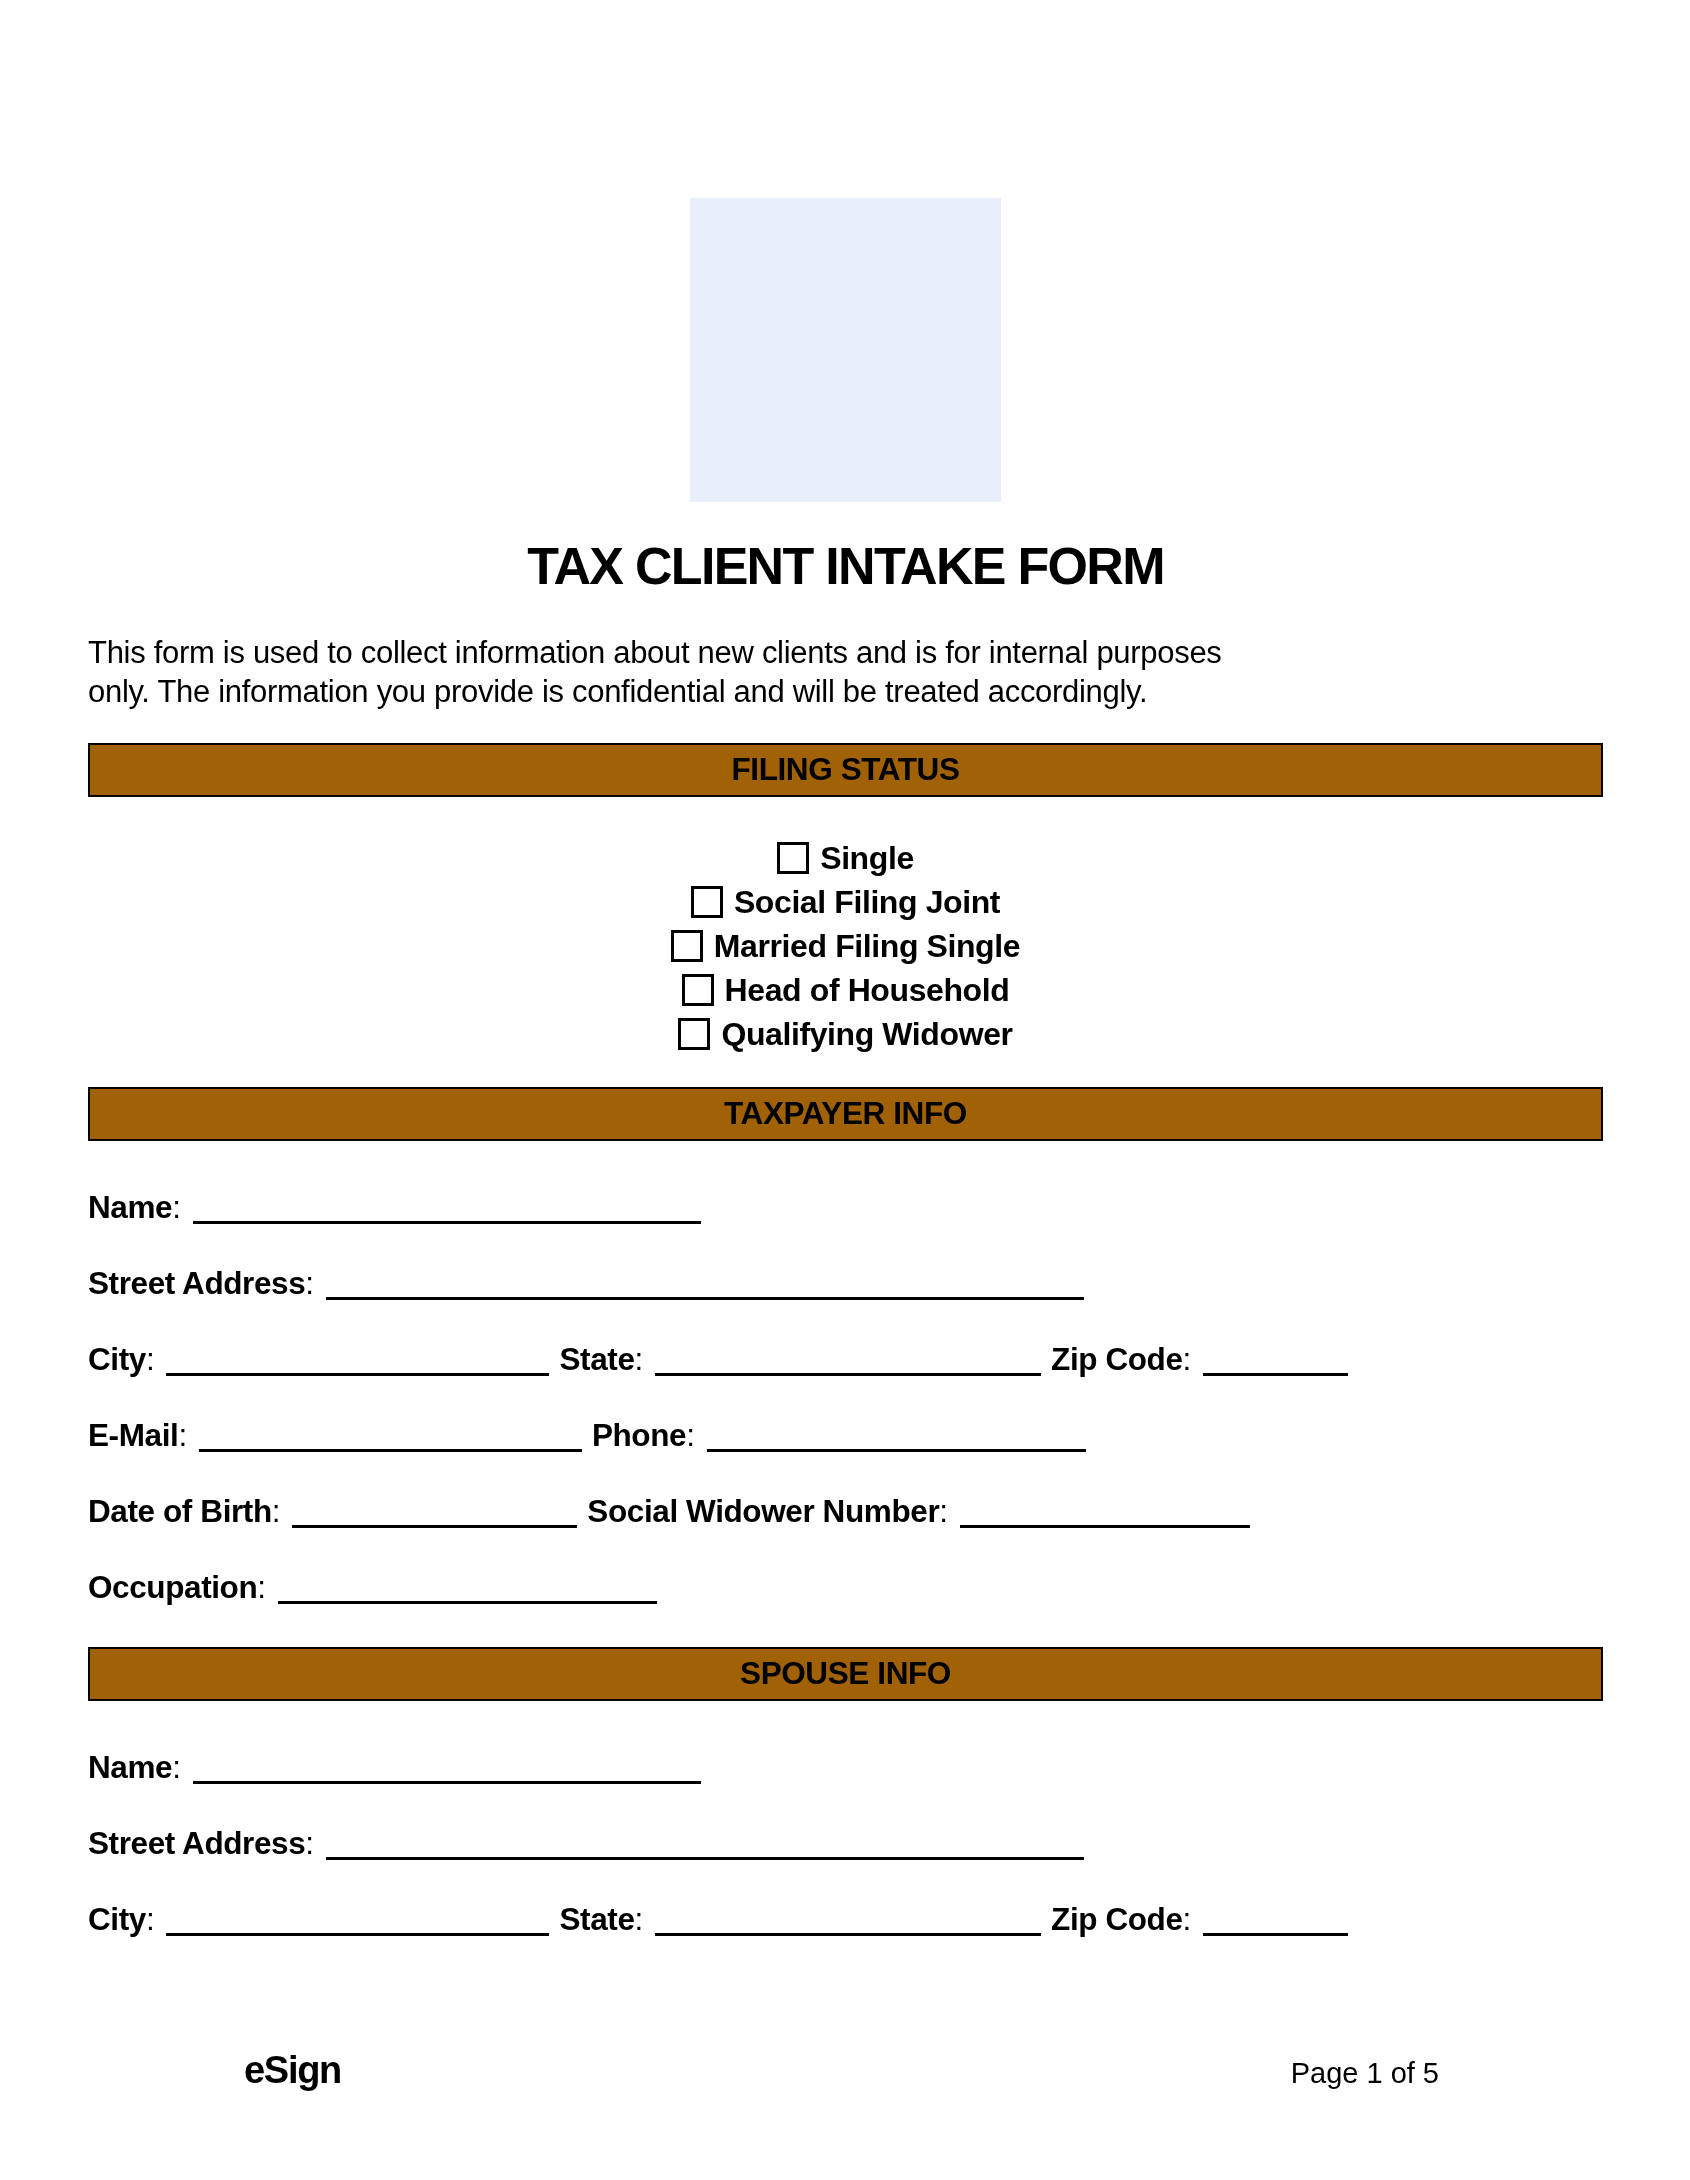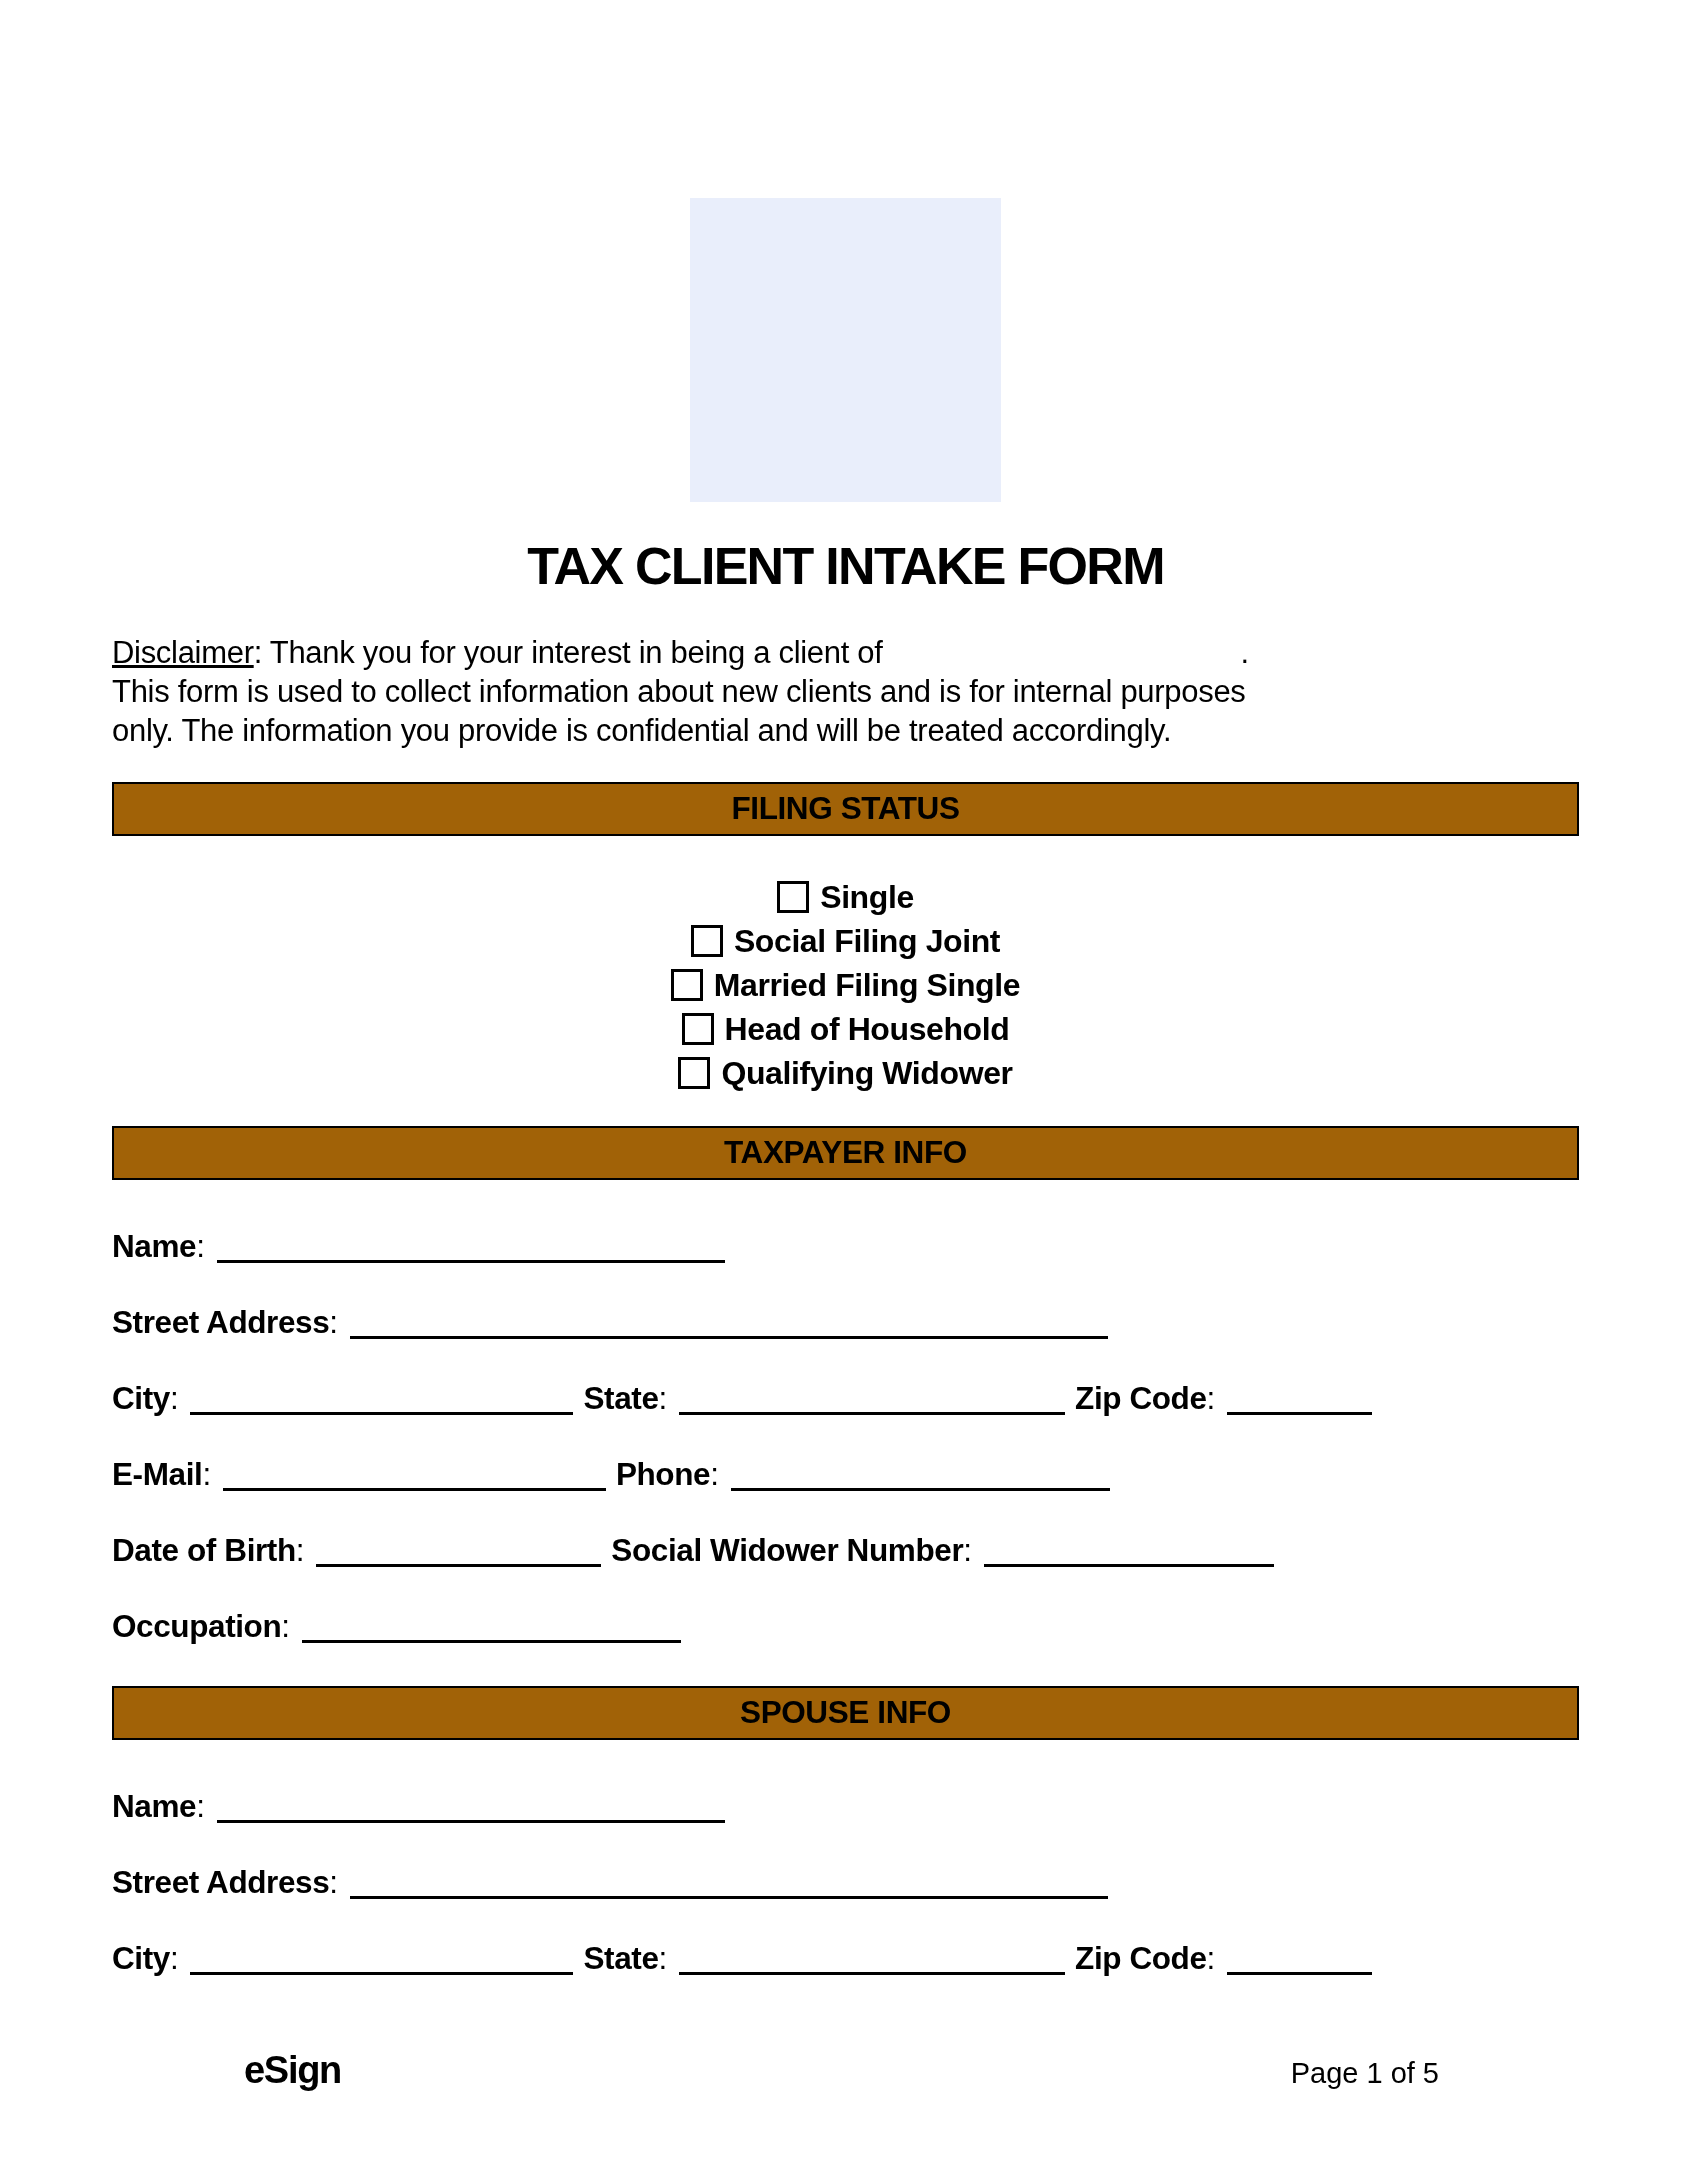--- a/index.html
+++ b/index.html
@@ -5,21 +5,21 @@
   * { margin: 0; padding: 0; box-sizing: border-box; }
   html, body { background: #ffffff; }
   body { font-family: "Liberation Sans", sans-serif; color: #000; }
 
   .page {
     position: relative;
     width: 1691px;
     height: 2181px;
     background: #ffffff;
     overflow: hidden;
-    padding: 0 112px;
+    padding: 0 88px;
   }
 
   
   .logo-placeholder {
     width: 311px;
     height: 304px;
     margin: 198px auto 0 auto;
     background: #e9eefb;
   }
 
@@ -140,21 +140,20 @@
 </head>
 <body>
 
 <div class="page">
 
   <div class="logo-placeholder"></div>
 
   <h1 class="title">TAX CLIENT INTAKE FORM</h1>
 
   <div class="disclaimer">
-    <div class="dline"><span class="underlined">Disclaimer</span><span>: </span><span>Thank you for your interest in being a client of</span><span class="company-blank"></span><span>.</span></div>
     <div class="dline">This form is used to collect information about new clients and is for internal purposes</div>
     <div class="dline">only. The information you provide is confidential and will be treated accordingly.</div>
   </div>
 
   <div class="section-bar bar-filing">
     <span>FILING STATUS</span>
   </div>
 
   <div class="cb-group">
     <div class="cb-row">

